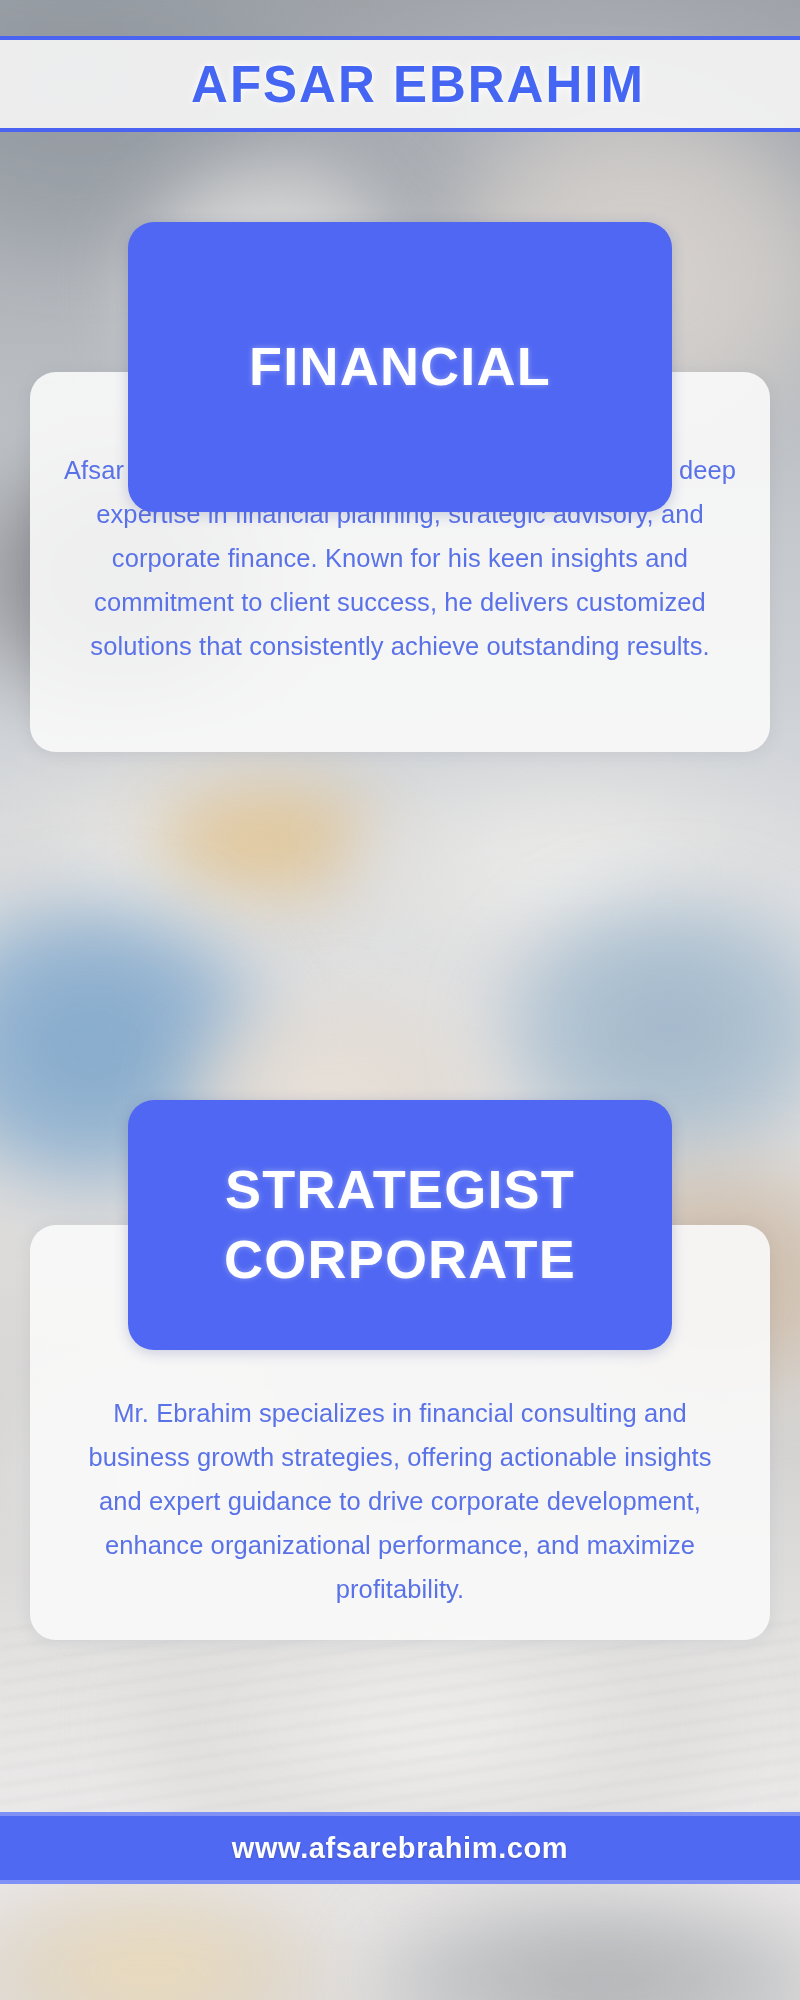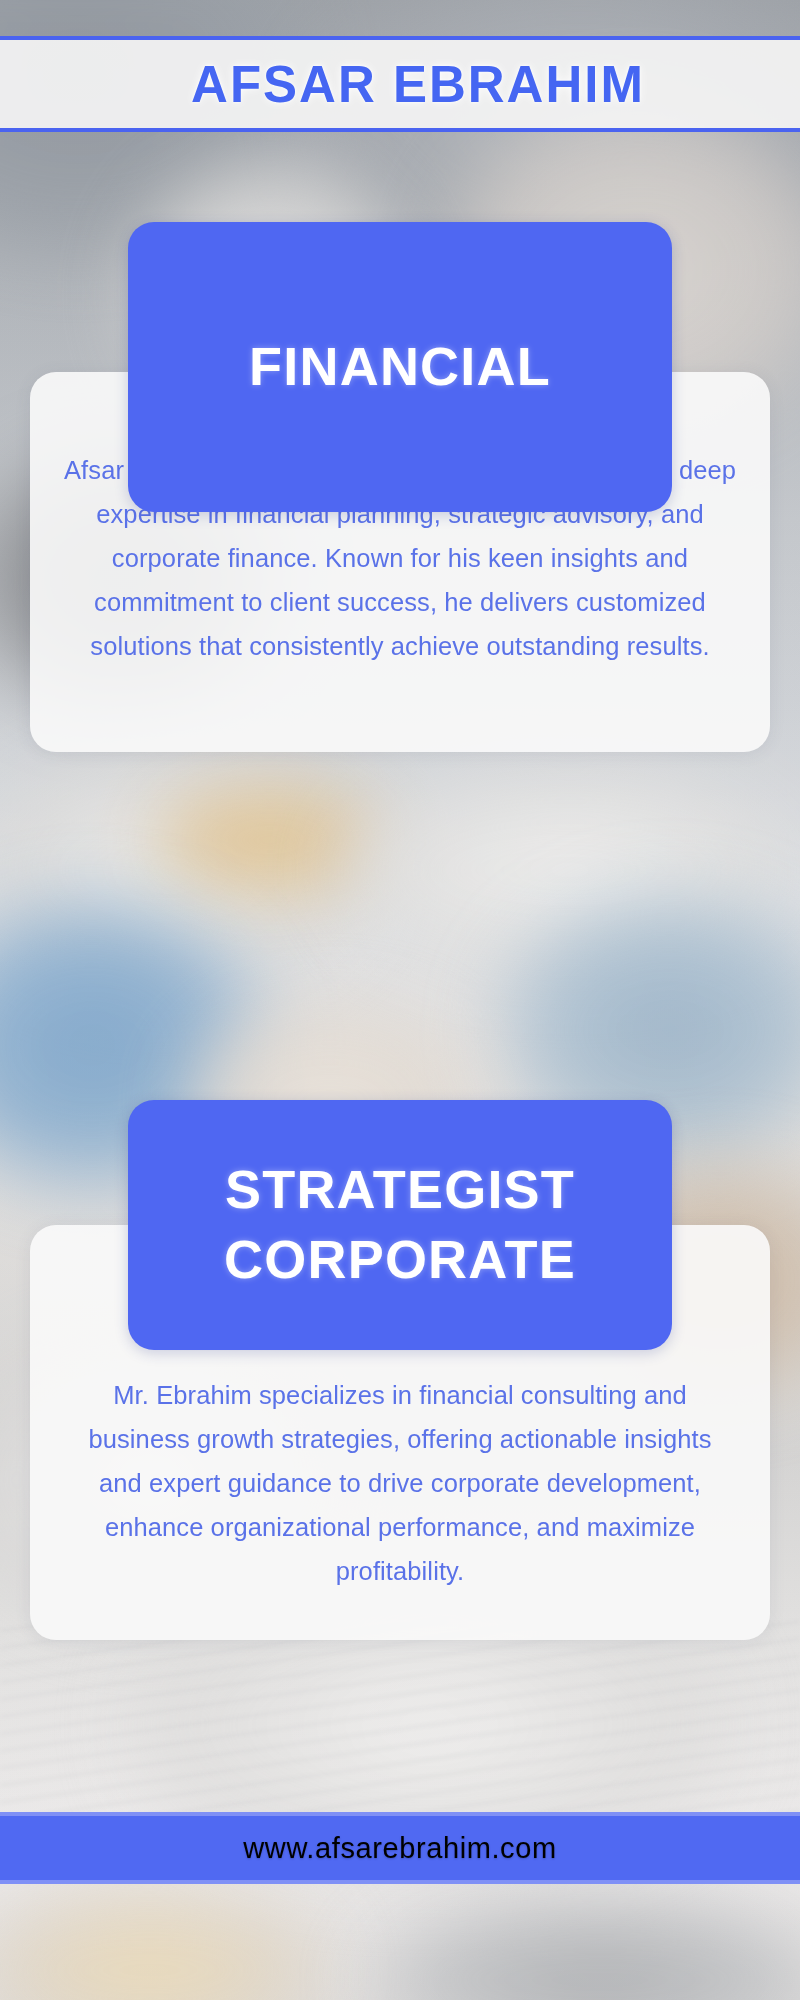--- a/index.html
+++ b/index.html
@@ -152,21 +152,21 @@
     left: 34px;
     width: 672px;
     text-align: center;
     color: #5a72e8;
     font-size: 25.5px;
     line-height: 44px;
     letter-spacing: .1px;
     font-weight: 400;
   }
   .text-1 { top: 76px; }
-  .text-2 { top: 148px; }
+  .text-2 { top: 166px; }
 
   .role-badge {
     position: absolute;
     left: 128px;
     width: 544px;
     background: #4f67f2;
     border-radius: 26px;
     box-sizing: border-box;
     z-index: 2;
     display: flex;
@@ -198,23 +198,23 @@
     background: #5069f2;
     border-top: 4px solid #7f90f6;
     border-bottom: 4px solid #7f90f6;
     box-sizing: border-box;
     z-index: 6;
     display: flex;
     align-items: center;
     justify-content: center;
   }
   .footer-url {
-    color: #000000;
+    color: #ffffff;
     font-size: 29px;
-    font-weight: 400;
+    font-weight: 700;
     letter-spacing: .6px;
     white-space: nowrap;
     text-shadow: 0 1px 2px rgba(30,40,110,.35);
   }
 </style>
 </head>
 <body>
 
 <div id="poster">
 

